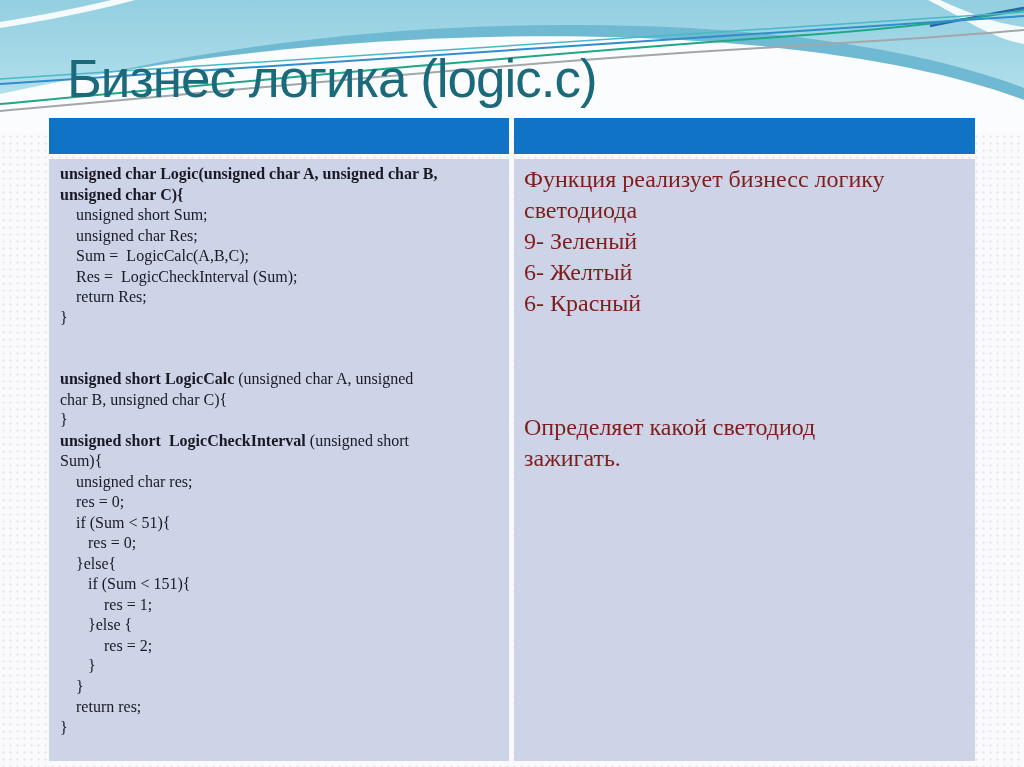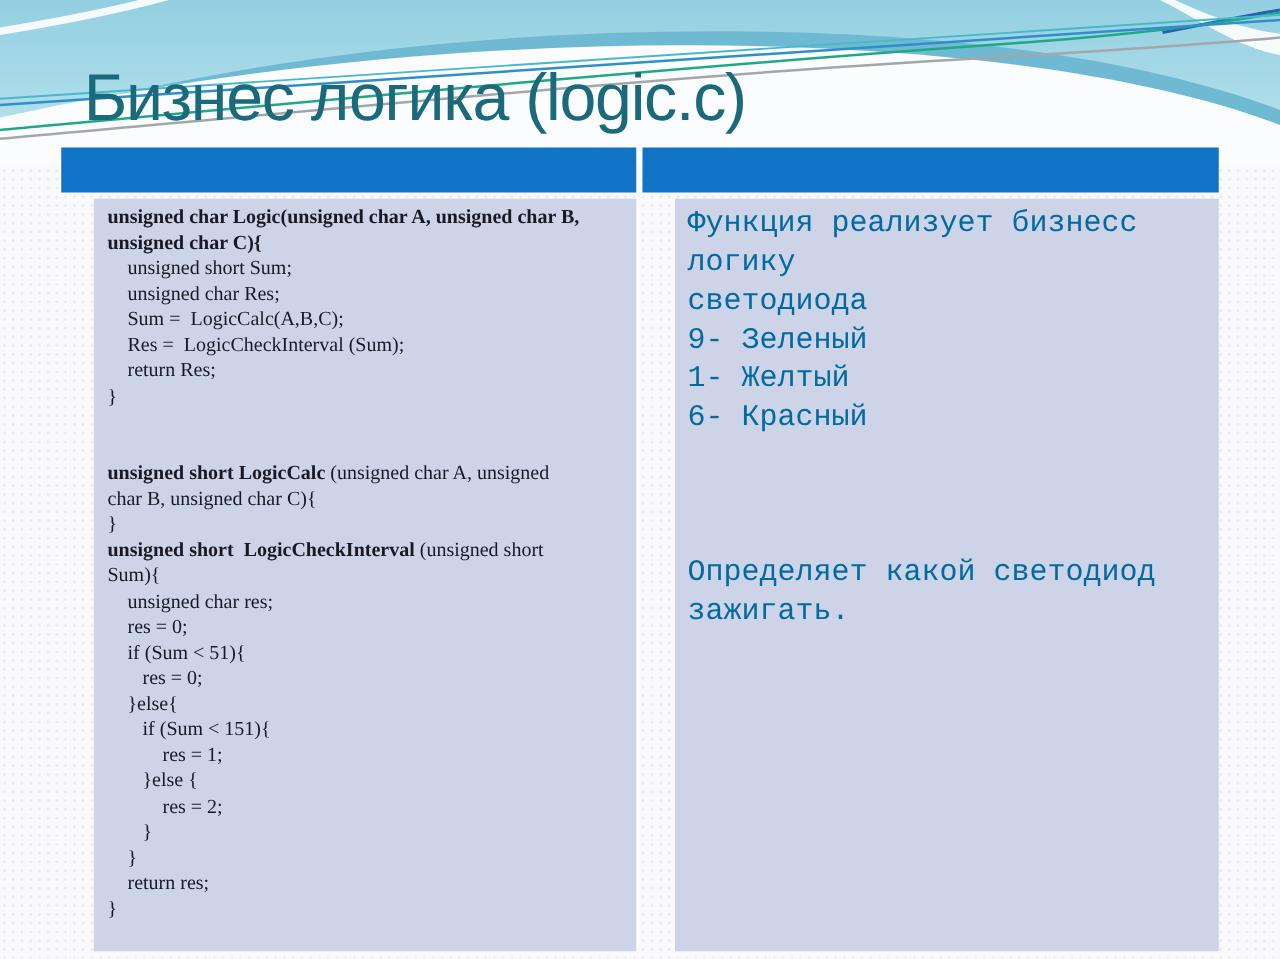--- a/index.html
+++ b/index.html
@@ -18,32 +18,32 @@
     font-size:53px;font-weight:400;letter-spacing:-1px;
     color:#1a6a7c;line-height:1.05;white-space:nowrap;
   }
   .logic-table{position:absolute;left:49px;top:118px;width:926px;z-index:4;}
   .t-row{display:flex;gap:5px;}
   .header-row{margin-bottom:5px;}
   .cell-left{width:460px;box-sizing:border-box;}
   .cell-right{width:461px;box-sizing:border-box;}
   .th{height:36px;background:#1173c6;}
   .body-row{height:602px;}
-  .td{background:#cdd4e7;overflow:hidden;margin-left:26px;}
+  .td{background:#cdd4e7;overflow:hidden;}
   .code-cell{
     padding:5px 6px 0 11px;
     font-family:"Liberation Serif", serif;
     font-size:16px;line-height:20.5px;color:#191926;
   }
   .code-line{white-space:pre-wrap;min-height:20.5px;}
   .code-line b{font-weight:bold;}
   .desc-cell{
     padding:5px 10px 0 10px;
-    font-family:Liberation Mono, monospace;
-    font-size:24px;line-height:31px;color:#0369a1;
+    font-family:Liberation Serif, serif;
+    font-size:24px;line-height:31px;color:#7f1d1d;
   }
   .desc-line{white-space:pre-wrap;min-height:31px;}
 </style>
 </head>
 <body>
 
 <div class="banner">
   <svg width="1024" height="132" viewBox="0 0 1024 132" aria-hidden="true">
     <defs>
       <linearGradient id="sky" x1="0" y1="0" x2="0" y2="1">
@@ -104,21 +104,21 @@
         <div class="code-line">           res = 2;</div>
         <div class="code-line">       }</div>
         <div class="code-line">    }</div>
         <div class="code-line">    return res;</div>
         <div class="code-line">}</div>
       </div>
     <div class="td desc-cell cell-right">
         <div class="desc-line">Функция реализует бизнесс логику</div>
         <div class="desc-line">светодиода</div>
         <div class="desc-line">9- Зеленый</div>
-        <div class="desc-line">1- Желтый</div>
+        <div class="desc-line">6- Желтый</div>
         <div class="desc-line">6- Красный</div>
         <div class="desc-line">&nbsp;</div>
         <div class="desc-line">&nbsp;</div>
         <div class="desc-line">&nbsp;</div>
         <div class="desc-line">Определяет какой светодиод</div>
         <div class="desc-line">зажигать.</div>
       </div>
   </div>
 </div>
 

